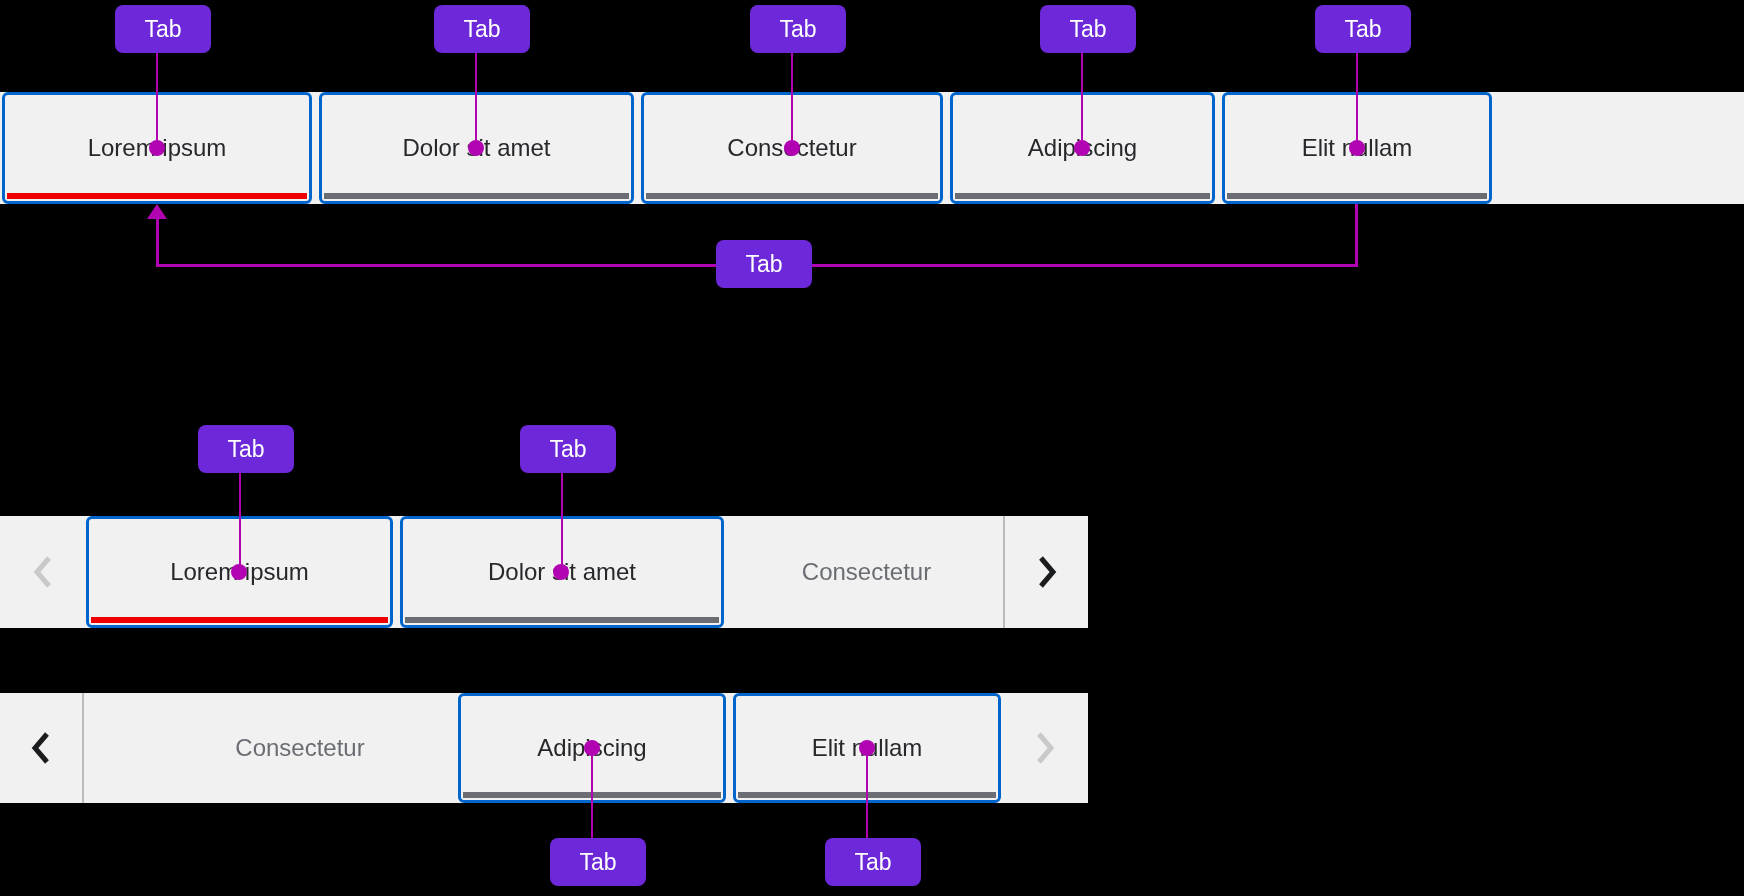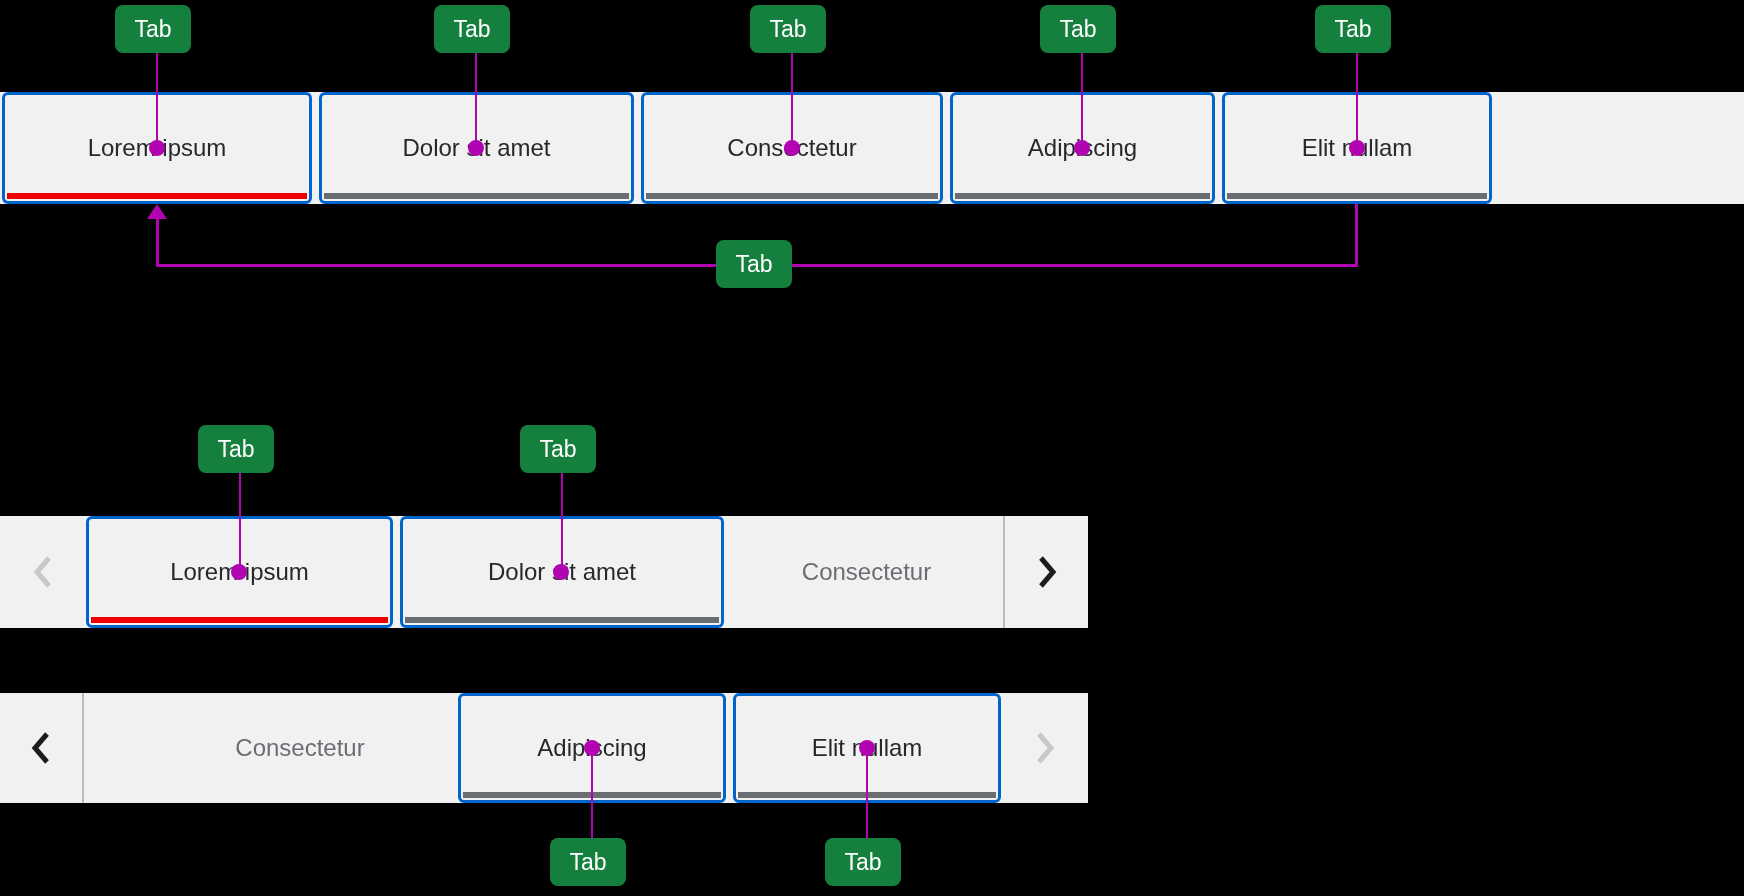--- a/index.html
+++ b/index.html
@@ -34,22 +34,22 @@
     position: absolute;
     display: flex; align-items: center; justify-content: center;
     background: transparent; border: none; cursor: pointer;
   }
   .scrollbtn.enabled  { color: #1a1c1e; }
   .scrollbtn.disabled { color: #c9c9c9; cursor: default; }
 
   .sep { position: absolute; width: 2px; background: #b9bcbf; }
 
   .callout {
-    position: absolute; width: 76px; height: 48px;
-    background: #15803d; border-radius: 8px;
+    position: absolute; width: 96px; height: 48px;
+    background: #6d28d9; border-radius: 8px;
     color: #ffffff; font-size: 23px;
     display: flex; align-items: center; justify-content: center;
     z-index: 6;
   }
   .stem  { position: absolute; width: 2px;  background: #b103b1; z-index: 5; }
   .vline { position: absolute; width: 3px;  background: #b103b1; z-index: 5; }
   .hline { position: absolute; height: 3px; background: #b103b1; z-index: 5; }
   .dot   { position: absolute; width: 16px; height: 16px; border-radius: 50%; background: #b103b1; z-index: 6; }
   .arrowhead {
     position: absolute; width: 0; height: 0; z-index: 5;

